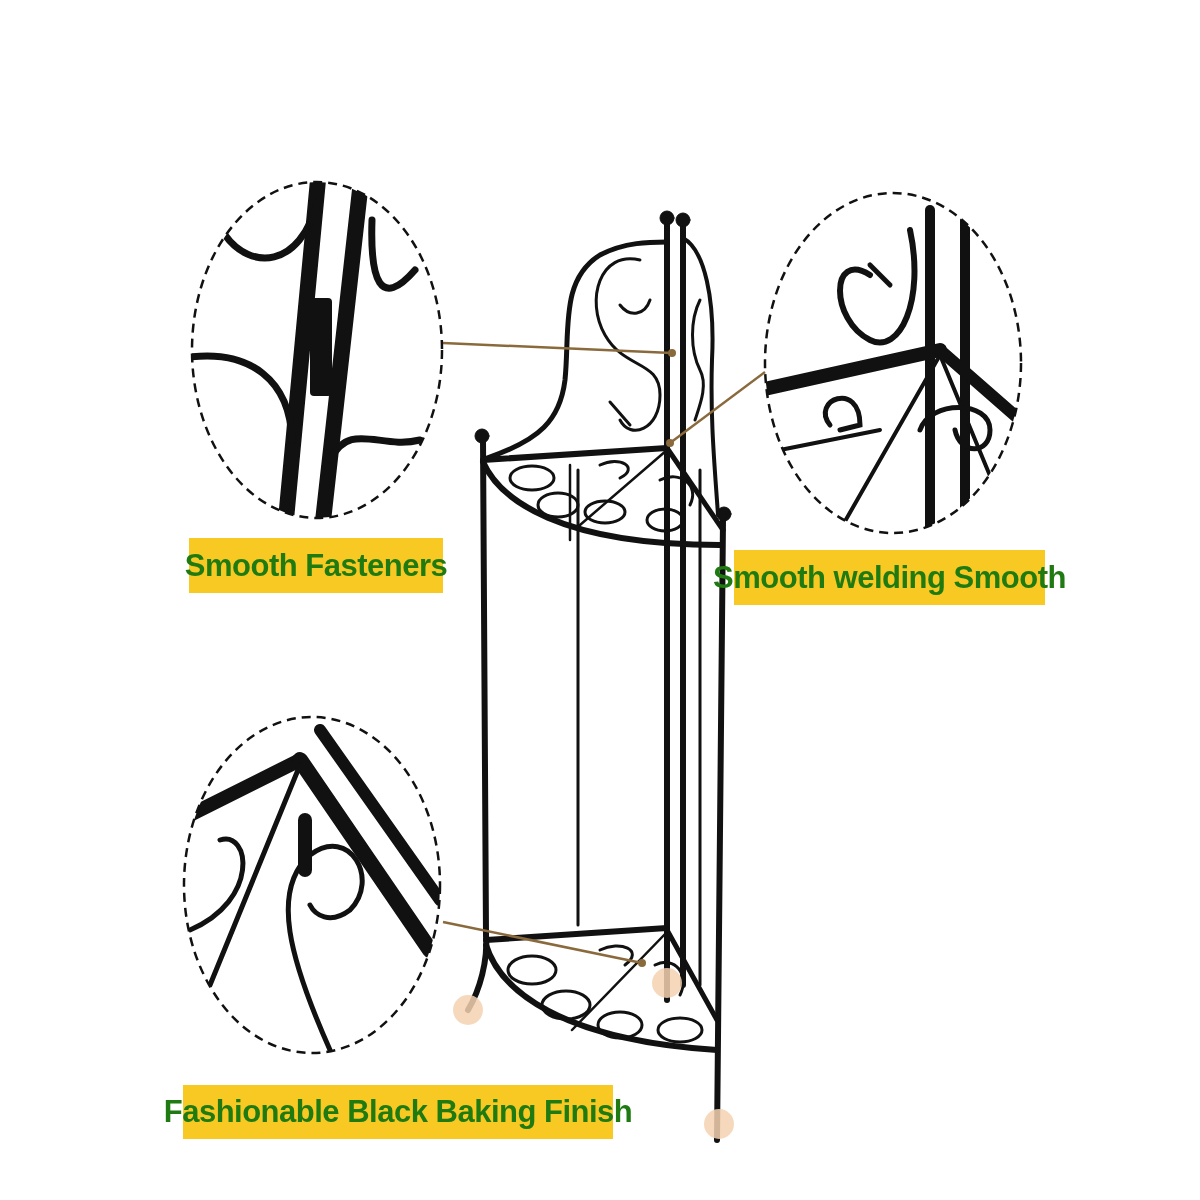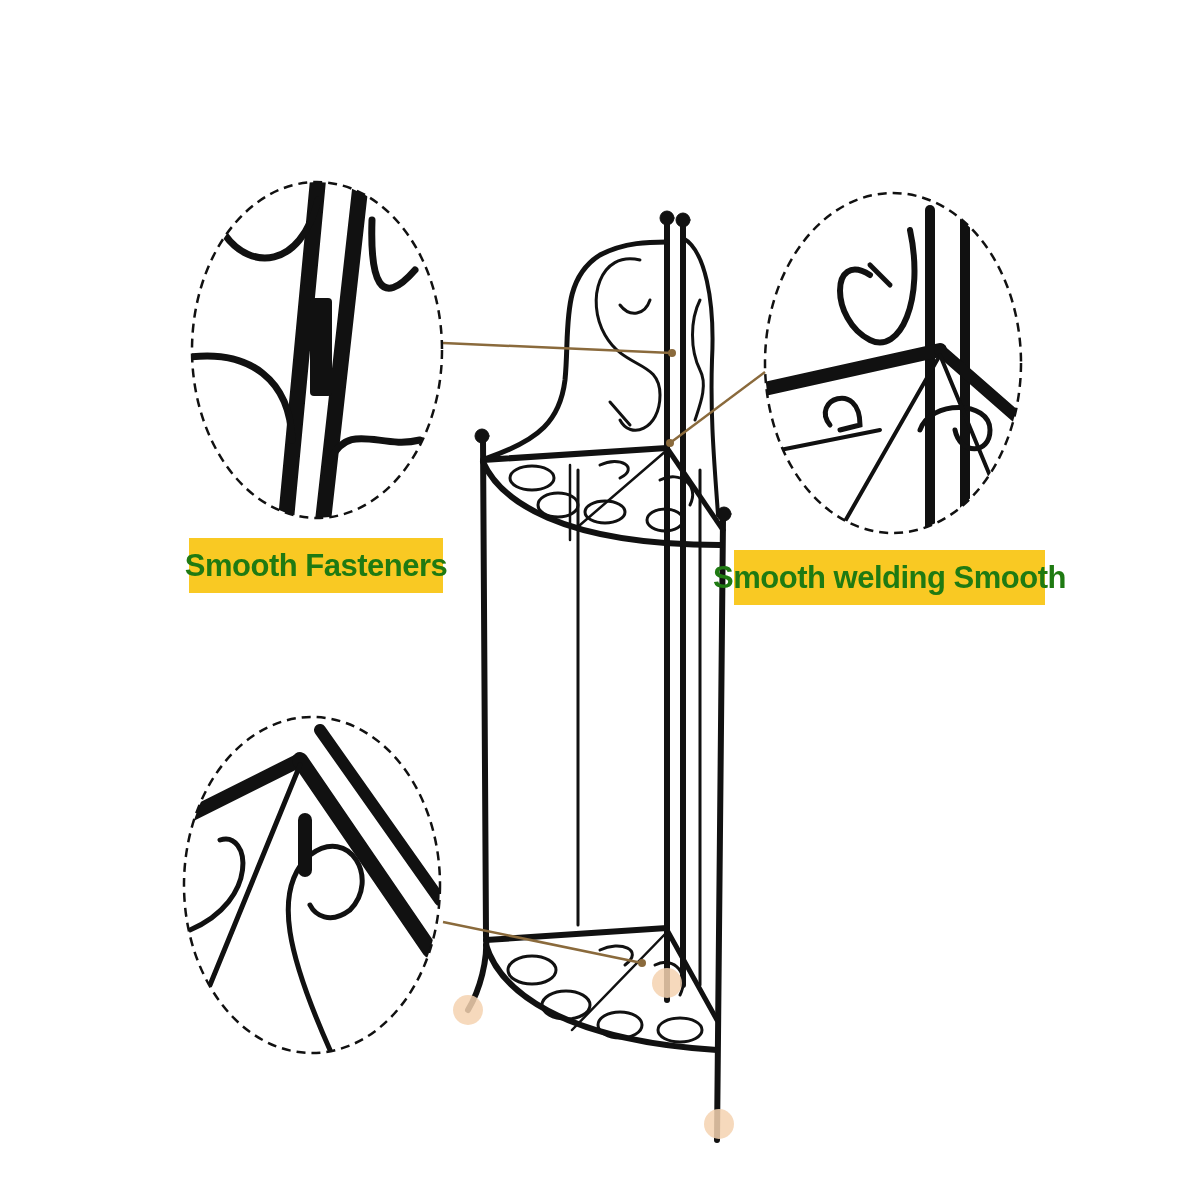--- a/index.html
+++ b/index.html
@@ -143,14 +143,15 @@
         <path d="M220 840 C 250 830, 260 900, 190 930" stroke-width="5"></path>
         <path d="M330 1050 C 290 960, 270 890, 310 855 C 350 825, 380 880, 350 910 C 330 925, 315 915, 310 905" stroke-width="5"></path>
         <line x1="305" y1="820" x2="305" y2="870" stroke-width="14"></line>
       </g>
       <ellipse cx="312" cy="885" rx="128" ry="168" fill="none" stroke="#111" stroke-width="2.5" stroke-dasharray="9 6"></ellipse>
     </g>
   </svg>
 
   <div class="label" id="label-fasteners">Smooth Fasteners</div>
   <div class="label" id="label-welding">Smooth welding Smooth</div>
+  <div class="label" id="label-finish">Fashionable Black Baking Finish</div>
 
 </div>
 
 </body></html>

